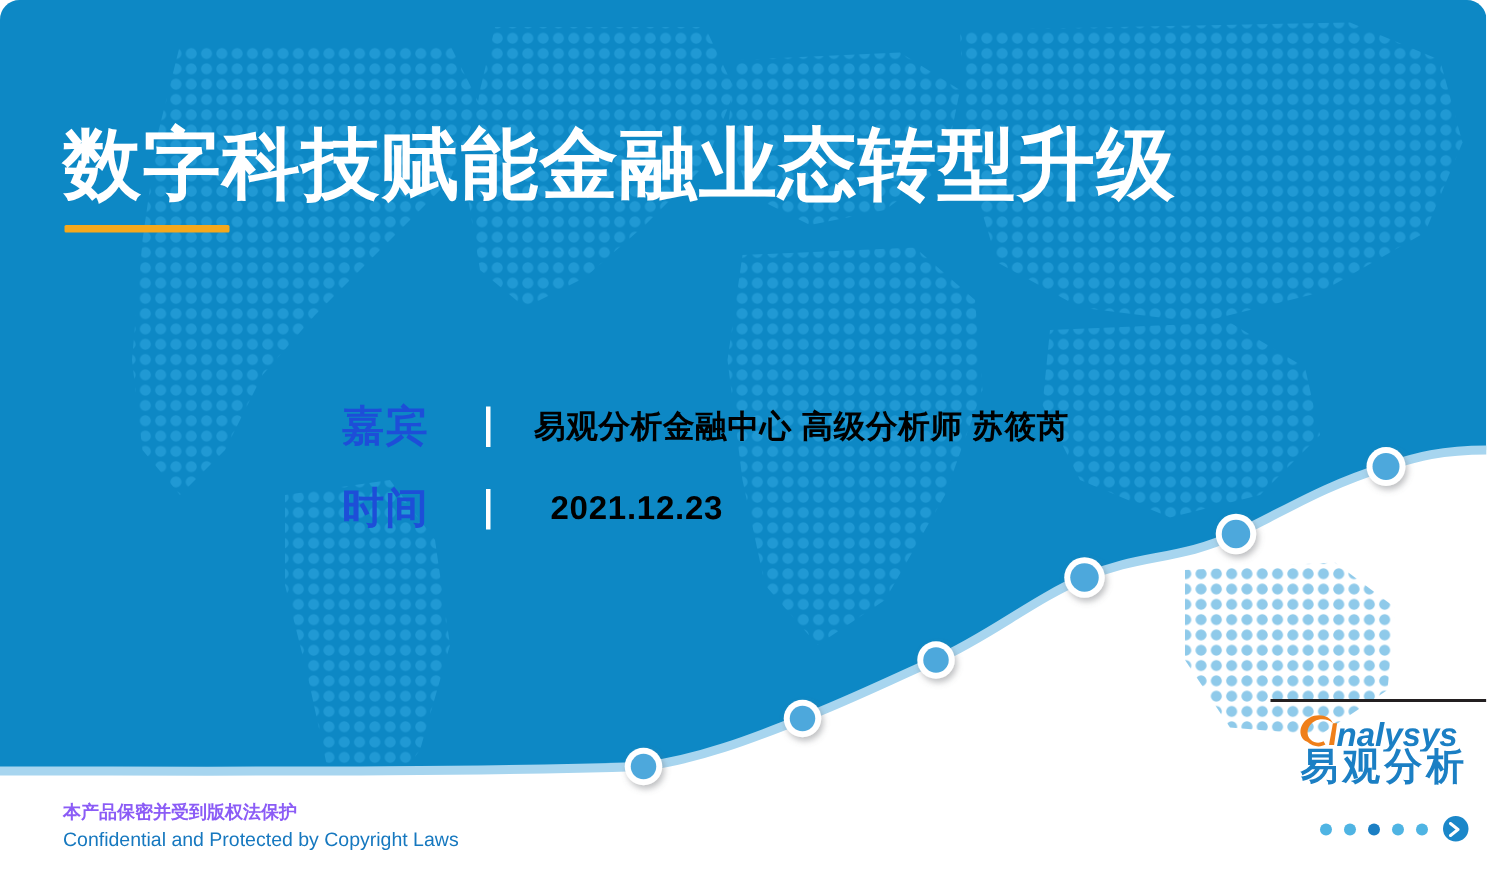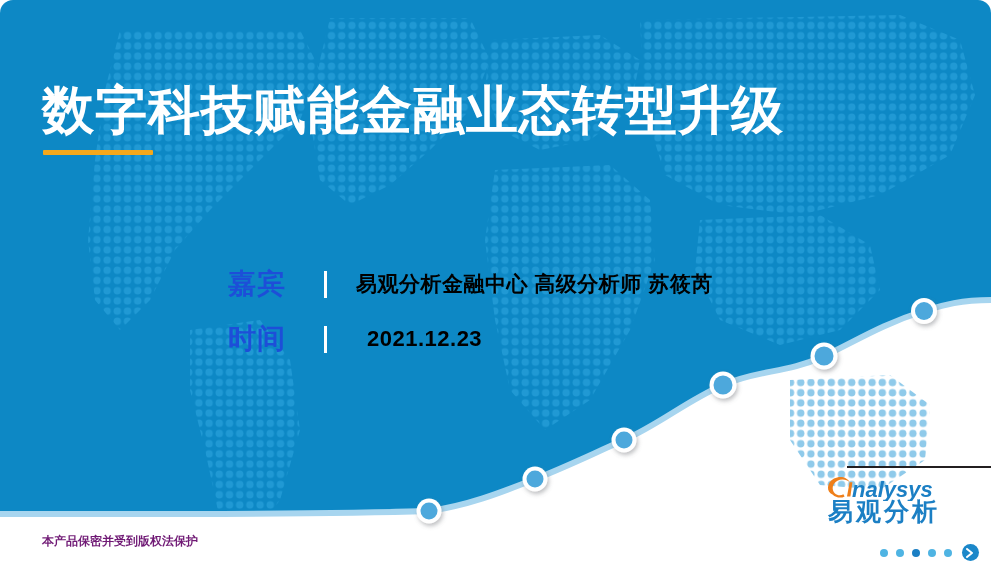--- a/index.html
+++ b/index.html
@@ -53,30 +53,30 @@
     font-size:21px;font-weight:700;color:#000000;
     letter-spacing:0.5px;white-space:nowrap;
   }
   .meta-value.date{font-size:22px;letter-spacing:0.5px;margin-left:11px;}
 
   
   .footer{
     position:absolute;left:42px;top:532px;
     color:#1678bf;
   }
-  .footer-cn{font-size:12px;font-weight:700;line-height:18px;color:#701a75;}
+  .footer-cn{font-size:12px;font-weight:700;line-height:18px;color:#8b5cf6;}
   .footer-en{font-size:13px;line-height:19px;color:#1678bf;}
 
   
   .logo-rule{
     position:absolute;left:847px;top:466px;
     width:144px;height:2px;background:#231f20;
   }
   .logo-wrap{
-    position:absolute;left:816px;top:474px;
+    position:absolute;left:855px;top:474px;
     width:136px;height:60px;
     text-align:center;
   }
   .logo-mark{display:block;margin:0 auto;}
   .logo-cn{
     font-size:25px;font-weight:700;color:#1b7fc4;
     letter-spacing:3px;line-height:22px;margin-top:-1px;
   }
 
   .dots-nav{
@@ -204,20 +204,21 @@
     </div>
     <div class="meta-row">
       <span class="meta-label">时间</span>
       <span class="meta-div"></span>
       <span class="meta-value date">2021.12.23</span>
     </div>
   </div>
 
   <div class="footer">
     <div class="footer-cn">本产品保密并受到版权法保护</div>
+    <div class="footer-en">Confidential and Protected by Copyright Laws</div>
   </div>
 
   <div class="logo-rule"></div>
   <div class="logo-wrap">
     <svg class="logo-mark" width="118" height="27" viewBox="0 0 118 27">
 
       <path d="M7.5,20.5 C1,18 1.5,8.5 9,4.5 C15,1.3 22.5,3 24.6,8.2
                C21.8,5.4 16.5,4.6 12.4,6.8 C7.2,9.6 6.2,16 10,19.4
                C12.3,21.5 16,21.6 18.4,20.2 L19.6,22.4
                C16.2,24.4 11.2,24 7.5,20.5 Z" fill="#ef7f1a"></path>

